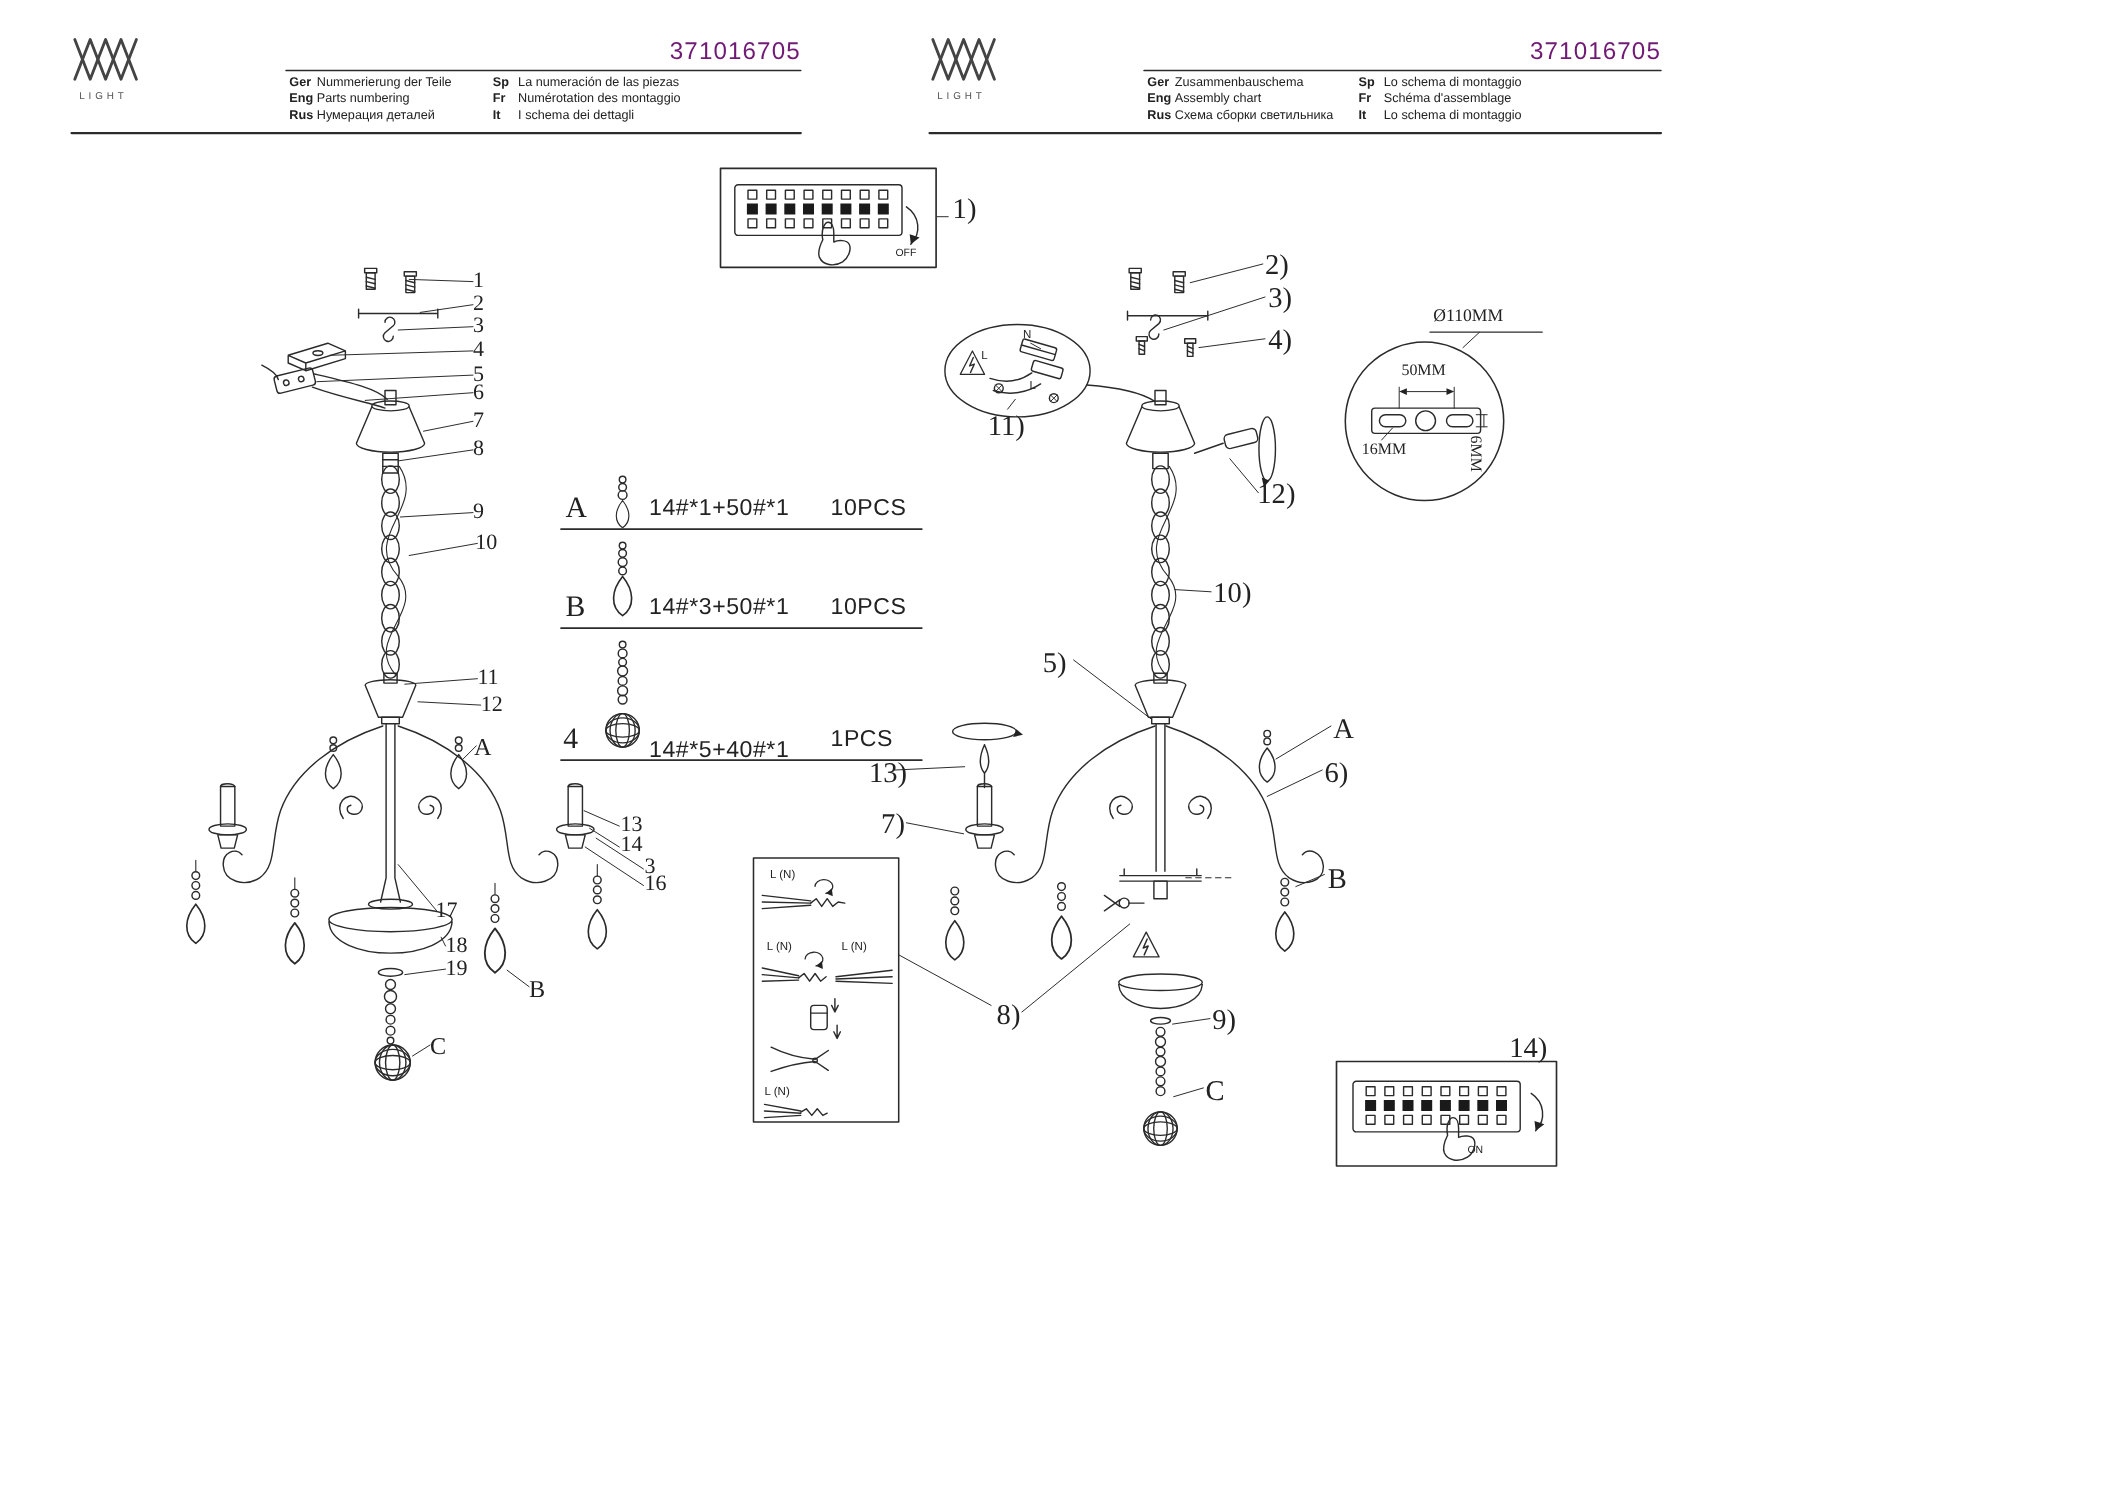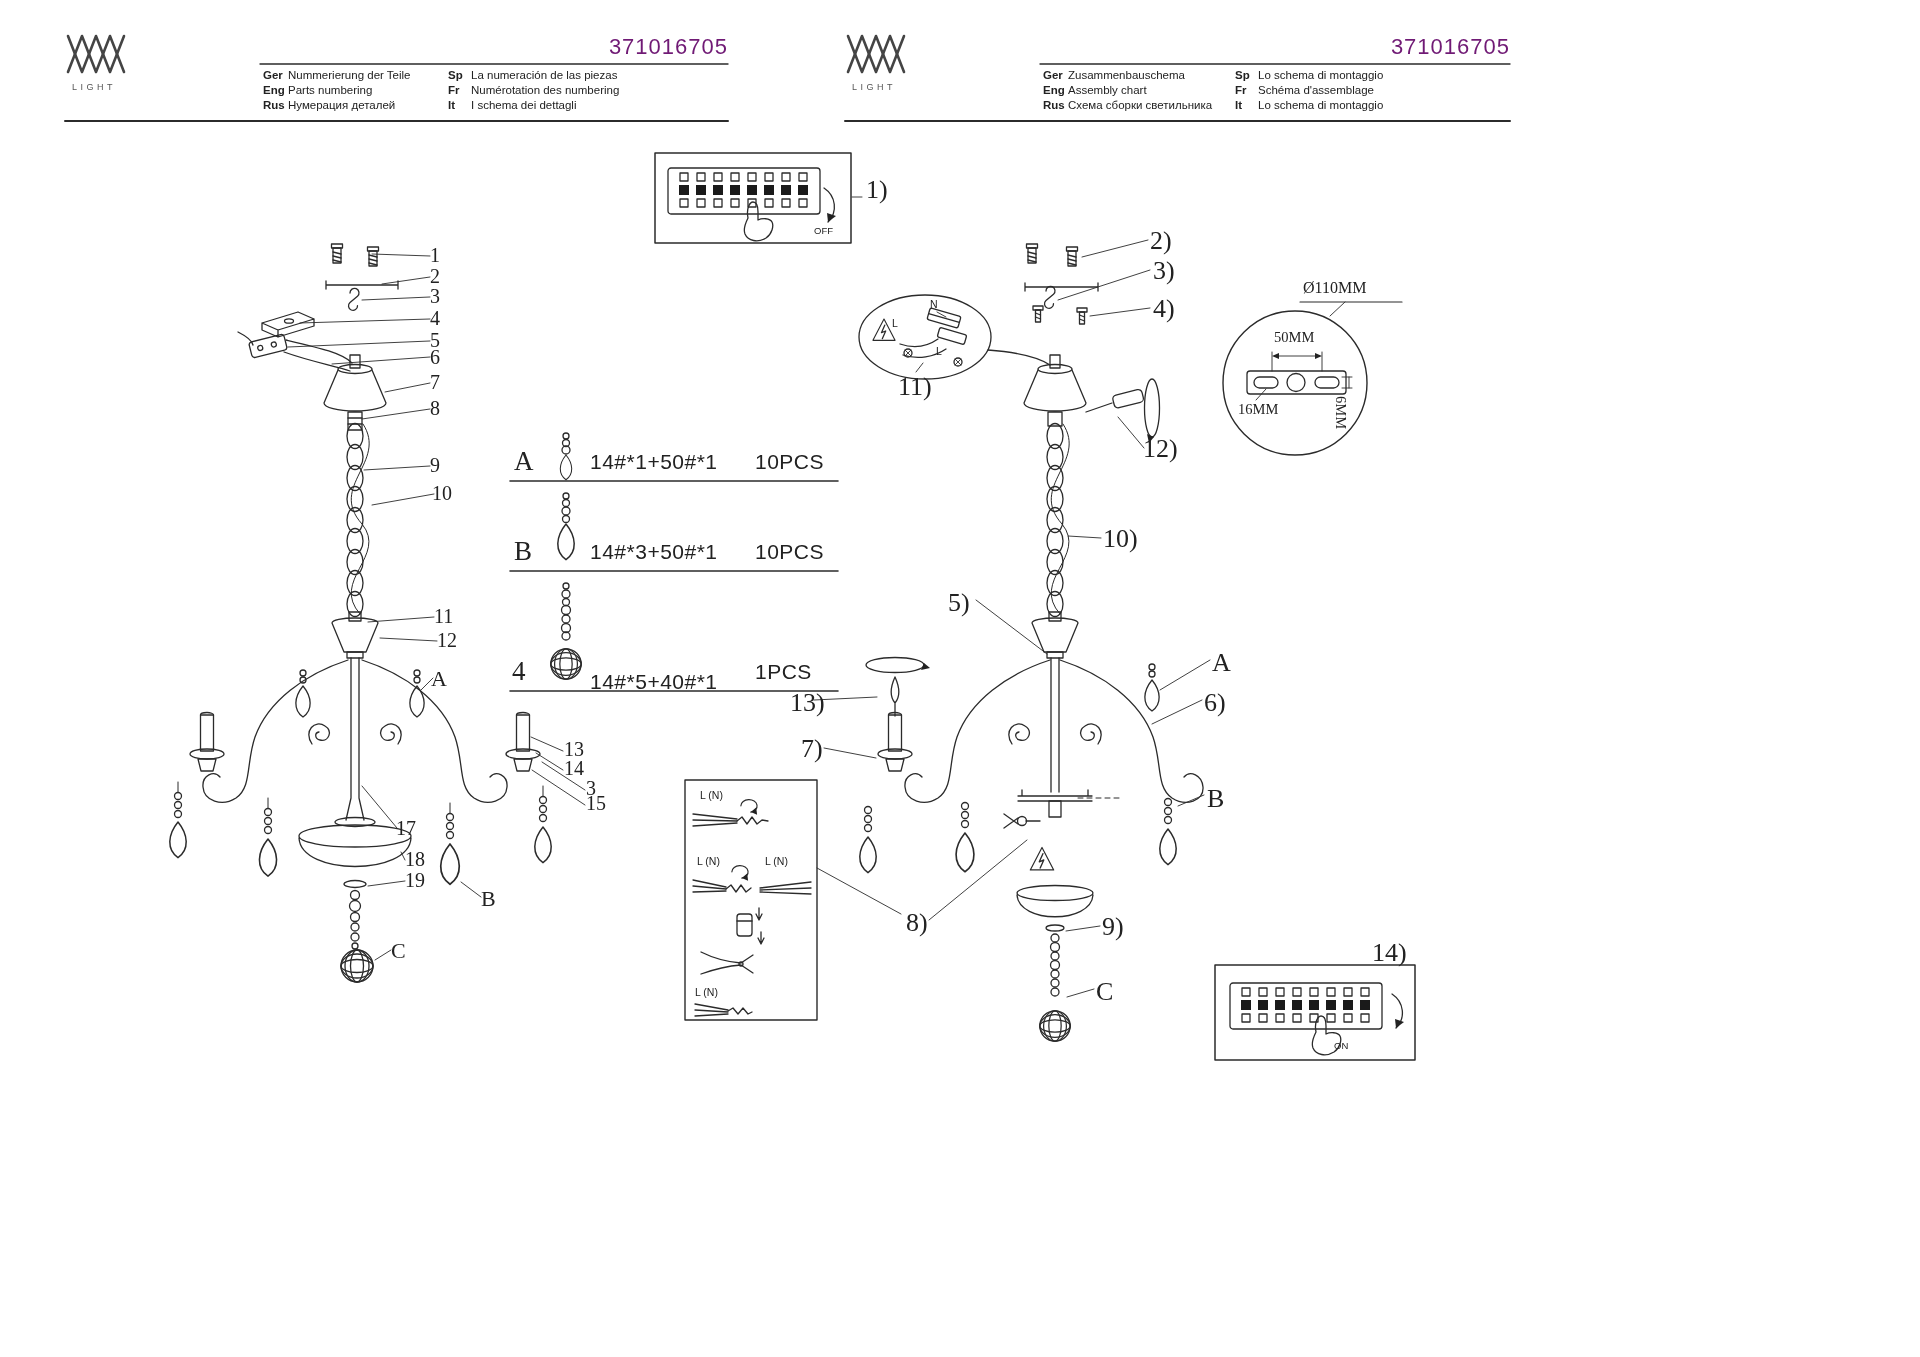--- a/index.html
+++ b/index.html
@@ -415,21 +415,21 @@
     <span class="t logo-light" style="left:72px;top:82px">LIGHT</span>
     <span class="t lang-code" style="left:263px;top:69px">Ger</span>
     <span class="t lang-text" style="left:288px;top:69px">Nummerierung der Teile</span>
     <span class="t lang-code" style="left:263px;top:84px">Eng</span>
     <span class="t lang-text" style="left:288px;top:84px">Parts numbering</span>
     <span class="t lang-code" style="left:263px;top:99px">Rus</span>
     <span class="t lang-text" style="left:288px;top:99px">Нумерация деталей</span>
     <span class="t lang-code" style="left:448px;top:69px">Sp</span>
     <span class="t lang-text" style="left:471px;top:69px">La numeración de las piezas</span>
     <span class="t lang-code" style="left:448px;top:84px">Fr</span>
-    <span class="t lang-text" style="left:471px;top:84px">Numérotation des numbering</span>
+    <span class="t lang-text" style="left:471px;top:84px">Numérotation des montaggio</span>
     <span class="t lang-code" style="left:448px;top:99px">It</span>
     <span class="t lang-text" style="left:471px;top:99px">I schema dei dettagli</span>
   </div>
 
   <div>
     <span class="t partnum" style="right:410px;top:34px">371016705</span>
     <span class="t logo-light" style="left:852px;top:82px">LIGHT</span>
     <span class="t lang-code" style="left:1043px;top:69px">Ger</span>
     <span class="t lang-text" style="left:1068px;top:69px">Zusammenbauschema</span>
     <span class="t lang-code" style="left:1043px;top:84px">Eng</span>
@@ -454,21 +454,21 @@
     <span class="t pnum" style="left:430px;top:371px">7</span>
     <span class="t pnum" style="left:430px;top:397px">8</span>
     <span class="t pnum" style="left:430px;top:454px">9</span>
     <span class="t pnum" style="left:432px;top:482px">10</span>
     <span class="t pnum" style="left:434px;top:605px">11</span>
     <span class="t pnum" style="left:437px;top:629px">12</span>
     <span class="t pnum2" style="left:431px;top:666px">A</span>
     <span class="t pnum" style="left:564px;top:738px">13</span>
     <span class="t pnum" style="left:564px;top:757px">14</span>
     <span class="t pnum" style="left:586px;top:777px">3</span>
-    <span class="t pnum" style="left:586px;top:792px">15</span>
+    <span class="t pnum" style="left:586px;top:792px">16</span>
     <span class="t pnum" style="left:396px;top:817px">17</span>
     <span class="t pnum" style="left:405px;top:848px">18</span>
     <span class="t pnum" style="left:405px;top:869px">19</span>
     <span class="t pnum2" style="left:481px;top:886px">B</span>
     <span class="t pnum2" style="left:391px;top:938px">C</span>
   </div>
 
   <div>
     <span class="t legend-label" style="left:514px;top:446px">A</span>
     <span class="t legend-text" style="left:590px;top:450px">14#*1+50#*1</span>

